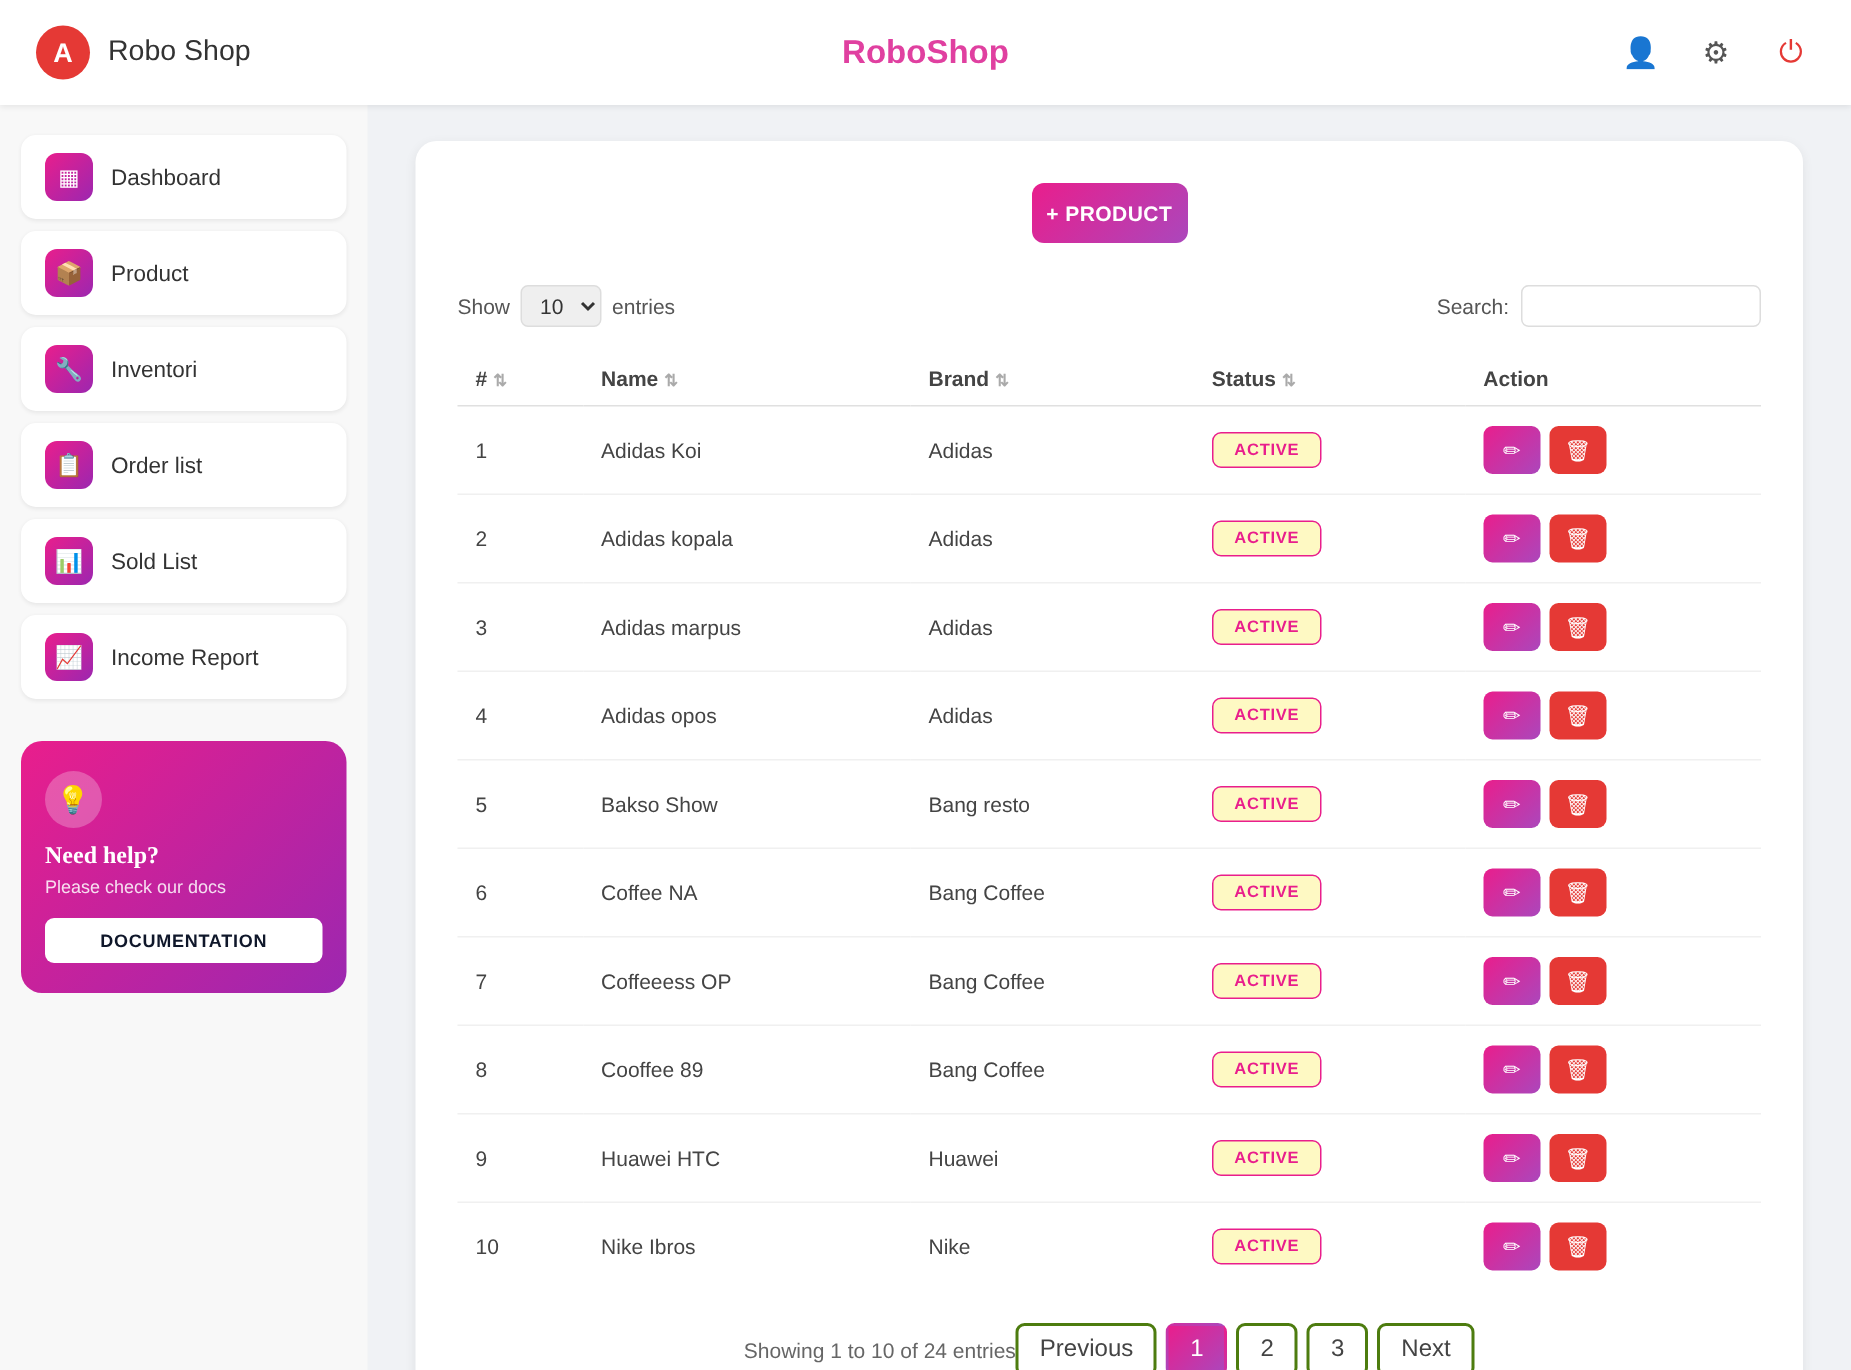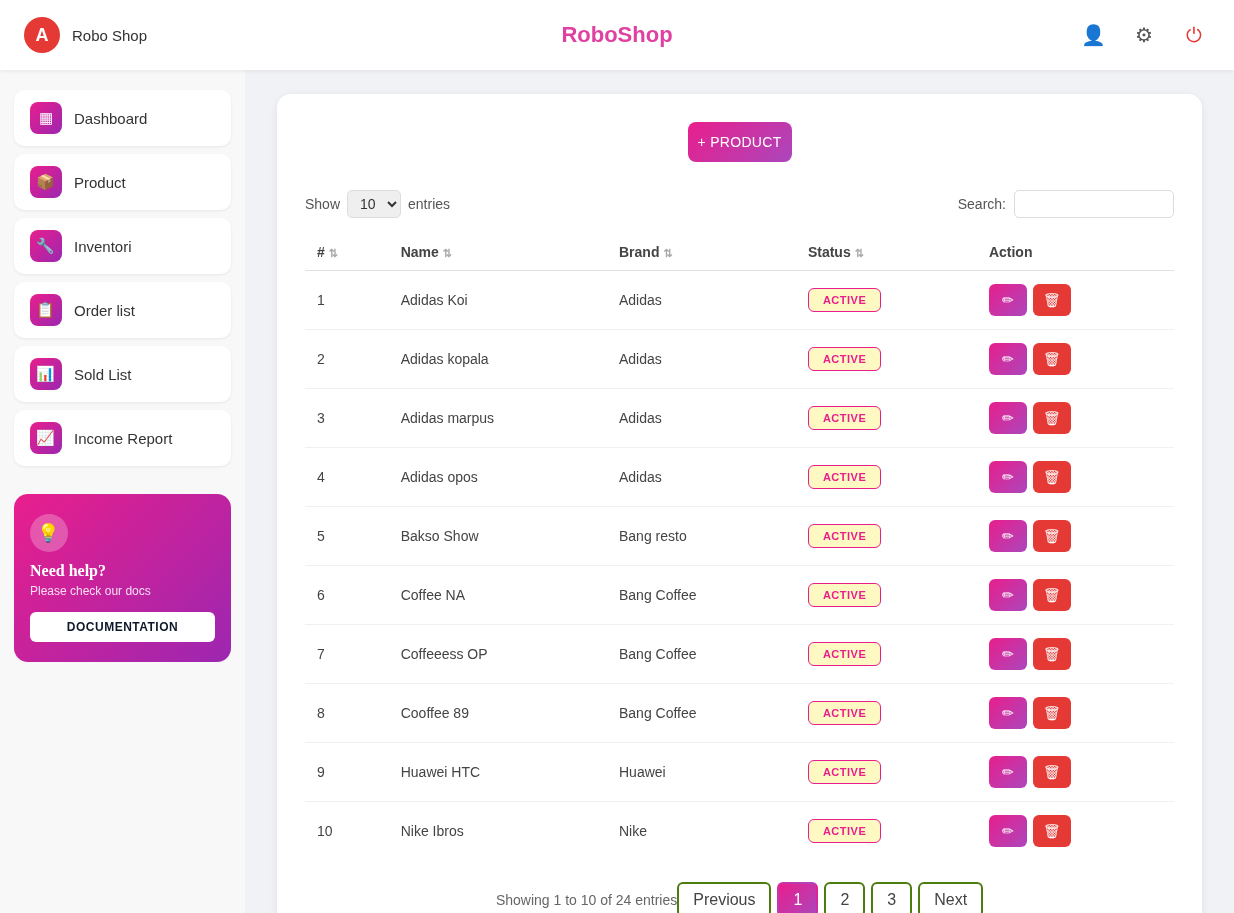--- a/index.html
+++ b/index.html
@@ -32,21 +32,21 @@
     .logo-icon {
       width: 36px; height: 36px;
       background: #e53935;
       border-radius: 50%;
       display: flex; align-items: center; justify-content: center;
       color: #fff;
       font-weight: bold;
       font-size: 18px;
     }
     .app-name {
-      font-size: 15px;
+      font-size: 19px;
       color: #333;
       font-weight: 500;
     }
     .header-center {
       position: absolute;
       left: 50%;
       transform: translateX(-50%);
     }
     .brand-title {
       color: #e040a0;
@@ -167,21 +167,21 @@
       justify-content: center;
       margin-bottom: 28px;
     }
     .add-btn {
       background: linear-gradient(135deg, #e91e8c, #ab47bc);
       color: #fff;
       border: none;
       border-radius: 8px;
       padding: 12px 10px;
       font-size: 14px;
-      font-weight: 400;
+      font-weight: 700;
       cursor: pointer;
       display: flex;
       align-items: center;
       gap: 6px;
       letter-spacing: 0.3px;
     }
 
     
     .table-controls {
       display: flex;

